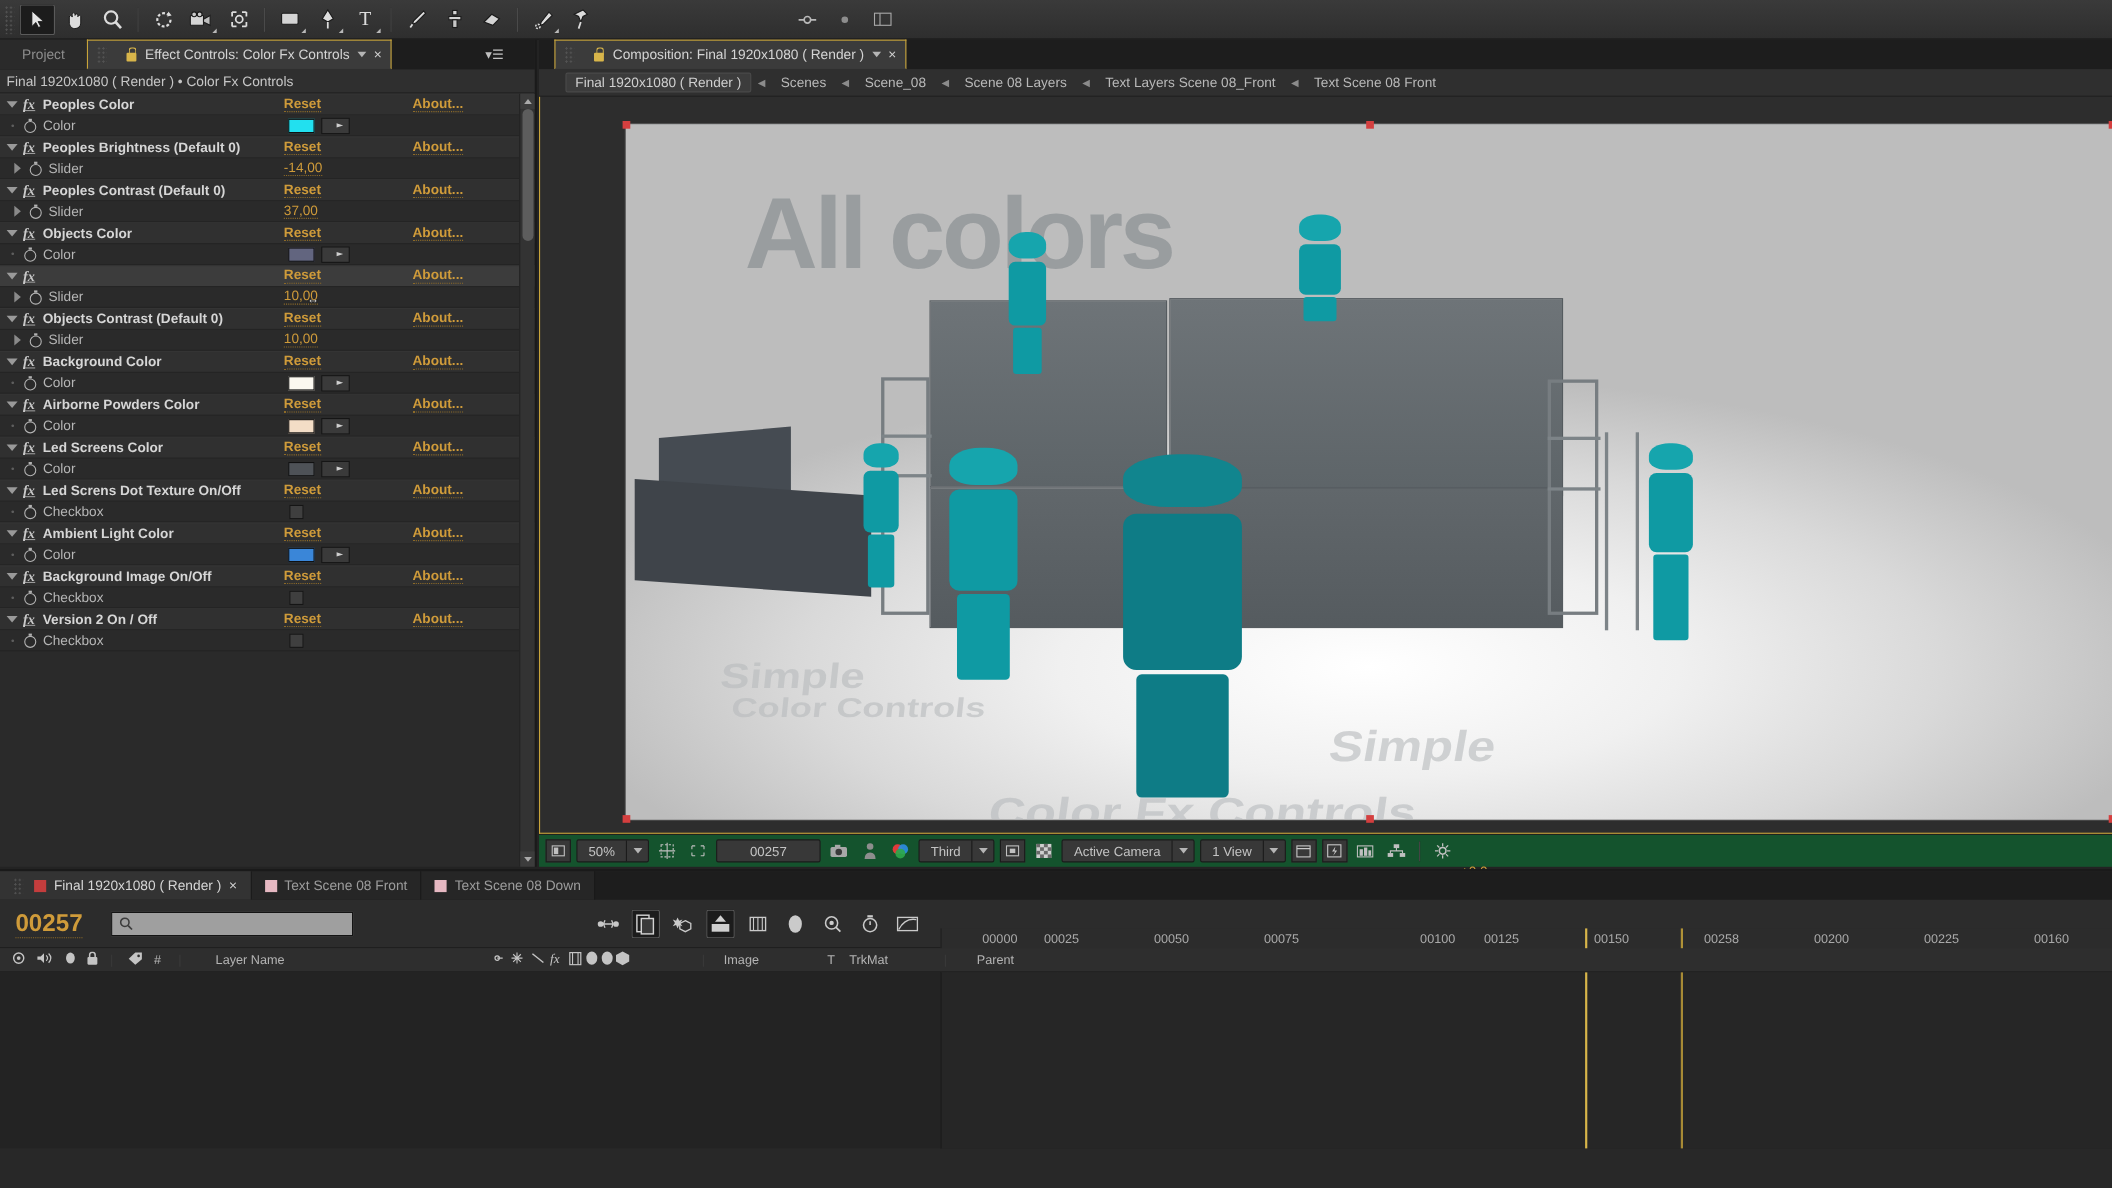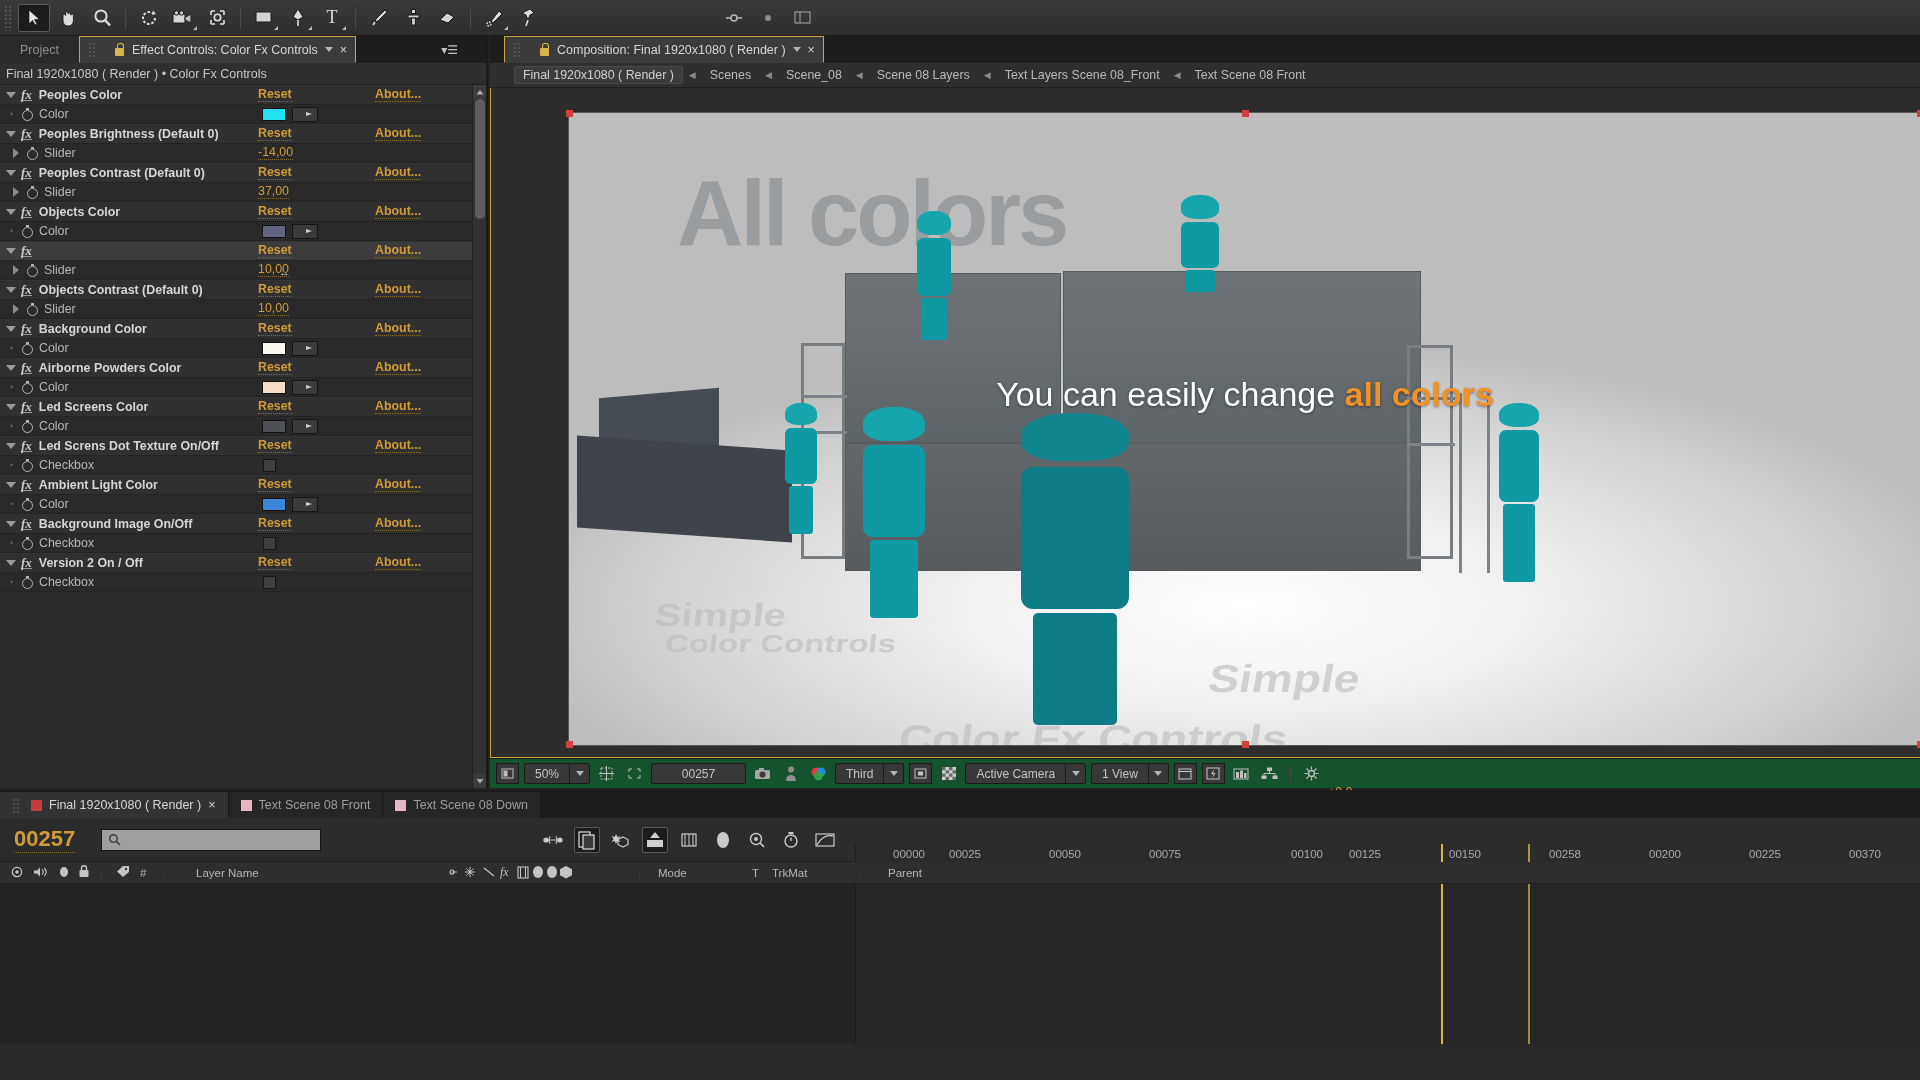--- a/index.html
+++ b/index.html
@@ -660,23 +660,20 @@
             <div class="p-head" style="height:24px;"></div>
             <div class="p-body" style="margin-top:3px;height:72px;border-radius:7px;"></div>
             <div class="p-body" style="margin:2px auto 0;width:32px;height:78px;border-radius:3px;"></div>
           </div>
 
           <div class="floor-t ft1">Simple</div>
           <div class="floor-t ft2">Color Controls</div>
           <div class="floor-t ft3">Simple</div>
           <div class="floor-t ft4">Color Fx Controls</div>
 
-          <div class="ov-text">
-            <span>You can easily change </span><span class="ov-accent">all colors</span>
-          </div>
         </div>
 
         <div class="canvas-bounds">
           <div class="handle h-tl"></div>
           <div class="handle h-tm"></div>
           <div class="handle h-tr"></div>
           <div class="handle h-bl"></div>
           <div class="handle h-bm"></div>
           <div class="handle h-br"></div>
         </div>
@@ -916,21 +913,21 @@
             <span class="tick" style="left: 493px;">00125</span>
             <span class="tickline" style="left: 505px;"></span>
             <span class="tick" style="left: 593px;">00150</span>
             <span class="tickline" style="left: 605px;"></span>
             <span class="tick" style="left: 693px;">00258</span>
             <span class="tickline" style="left: 705px;"></span>
             <span class="tick" style="left: 793px;">00200</span>
             <span class="tickline" style="left: 805px;"></span>
             <span class="tick" style="left: 893px;">00225</span>
             <span class="tickline" style="left: 905px;"></span>
-            <span class="tick" style="left: 993px;">00370</span>
+            <span class="tick" style="left: 993px;">00160</span>
             <span class="tickline" style="left: 1005px;"></span>
           </div>
         <div class="playhead" style="left:585px"></div>
         <div class="playhead" style="left:672px;background:#c8a43a;opacity:.85"></div>
       </div>
     </div>
 
     <div class="colhead">
       <span class="ch" style="left:10px">
         <svg width="14" height="12">
@@ -975,21 +972,21 @@
             <rect x="70" y="2" width="10" height="11" fill="none" stroke-width="1.1"></rect>
             <line x1="72.5" y1="2" x2="72.5" y2="13" stroke-width="1"></line>
             <line x1="77.5" y1="2" x2="77.5" y2="13" stroke-width="1"></line>
             <ellipse cx="90" cy="7" rx="5" ry="6" fill="#c4c4c4" stroke="none"></ellipse>
             <ellipse cx="104" cy="7" rx="5" ry="6" fill="#c4c4c4" stroke="none"></ellipse>
             <path d="M118 1 l6 3.2 v6 l-6 3.2 l-6-3.2 v-6z" fill="#c4c4c4" stroke="none"></path>
           </g>
         </svg>
       </span>
       <span class="ch" style="left:638px;color:#3a3a3a">|</span>
-      <span class="ch" style="left:658px">Mode</span>
+      <span class="ch" style="left:658px">Image</span>
       <span class="ch" style="left:752px">T</span>
       <span class="ch" style="left:772px">TrkMat</span>
       <span class="ch" style="left:858px;color:#3a3a3a">|</span>
       <span class="ch" style="left:888px">Parent</span>
     </div>
 
     <div class="tl-body">
       <div style="position:absolute;left:855px;top:0;bottom:0;width:1065px;background:#262626;border-left:1px solid #1a1a1a">
         <div style="position:absolute;left:585px;top:0;bottom:0;width:2px;background:#d8b54a"></div>
         <div style="position:absolute;left:672px;top:0;bottom:0;width:2px;background:#c8a43a;opacity:.8"></div>

